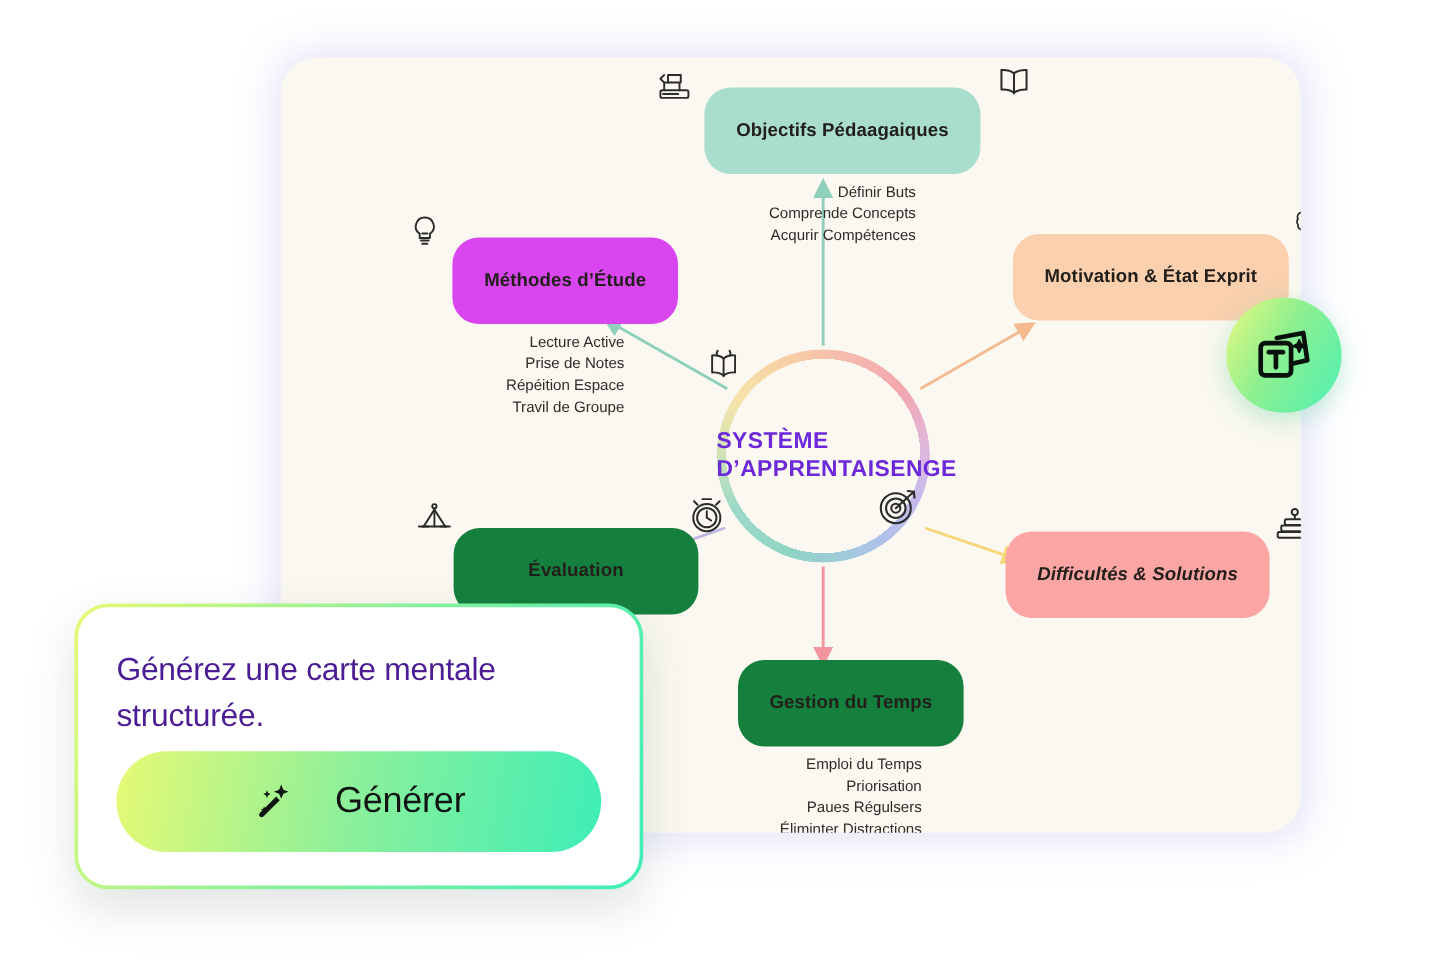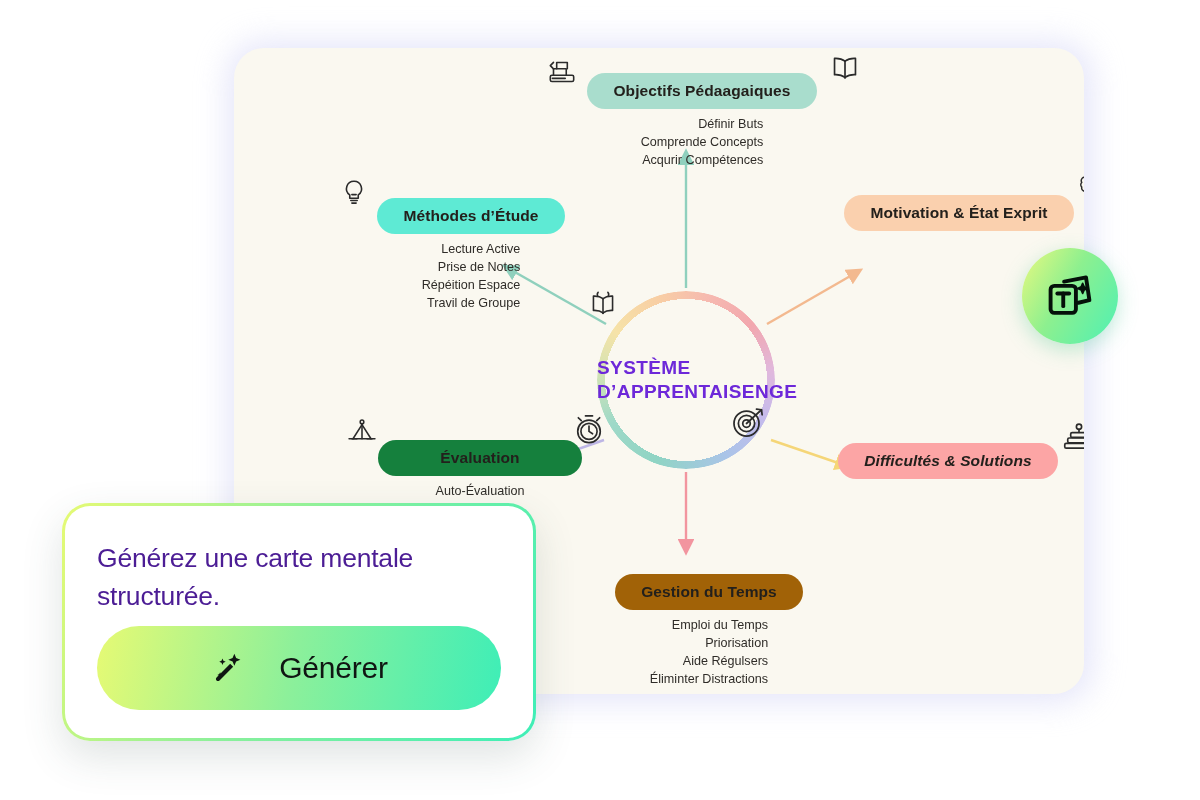--- a/index.html
+++ b/index.html
@@ -95,21 +95,21 @@
   
   .node {
     position: absolute;
     display: flex;
     flex-direction: column;
     align-items: center;
   }
   .node-pill {
     position: relative;
     border-radius: 22px;
-    padding: 9px 26px;
+    padding: 27px 26px;
     font-size: 15.5px;
     font-weight: 700;
     color: #23201c;
     white-space: nowrap;
     letter-spacing: 0.1px;
   }
   .node-sub {
     margin-top: 7px;
     text-align: right;
     color: #2f2c28;
@@ -288,21 +288,21 @@
             <path d="M16 9c2.6-2 5.7-2.6 9.3-2.4V21c-3.6-.2-6.7.4-9.3 2.4"></path>
           </svg>
         </span>
       </div>
       <div class="node-sub">Définir Buts
 Comprende Concepts
 Acqurir Compétences</div>
     </div>
 
     <div class="node" id="node-methodes">
-      <div class="node-pill" style="background:#5eead4;">
+      <div class="node-pill" style="background:#d946ef;">
         <span>Méthodes d’Étude</span>
         <span class="node-icon" style="left:-40px; top:-22px;">
           <svg viewBox="0 0 32 32" fill="none" stroke="#2b2b2b" stroke-width="1.5" stroke-linecap="round" stroke-linejoin="round">
             <path d="M16 5a7 7 0 0 0-4 12.8V21h8v-3.2A7 7 0 0 0 16 5z"></path>
             <path d="M13 23h6"></path>
             <path d="M14 25.5h4"></path>
             <path d="M14 17.5h4"></path>
           </svg>
         </span>
       </div>
@@ -337,26 +337,26 @@
             <path d="M16 8.7v2.5"></path>
             <rect x="9" y="11.5" width="14" height="4" rx="1.2"></rect>
             <rect x="6.5" y="16" width="19" height="4" rx="1.2"></rect>
             <rect x="4" y="20.5" width="24" height="4" rx="1.2"></rect>
           </svg>
         </span>
       </div>
     </div>
 
     <div class="node" id="node-gestion">
-      <div class="node-pill" style="background:#a16207;margin-top:24px;">
+      <div class="node-pill" style="background:#15803d;">
         <span>Gestion du Temps</span>
       </div>
       <div class="node-sub">Emploi du Temps
 Priorisation
-Aide Régulsers
+Paues Régulsers
 Éliminter Distractions</div>
     </div>
 
     <div class="node" id="node-evaluation">
       <div class="node-pill" style="background:#15803d; padding-left:62px; padding-right:62px;">
         <span>Évaluation</span>
         <span class="node-icon" style="left:-34px; top:-26px; width:36px; height:36px;">
           <svg viewBox="0 0 32 32" fill="none" stroke="#2b2b2b" stroke-width="1.4" stroke-linecap="round" stroke-linejoin="round">
             <circle cx="16" cy="7" r="1.6"></circle>
             <path d="M16 8.6V22"></path>

